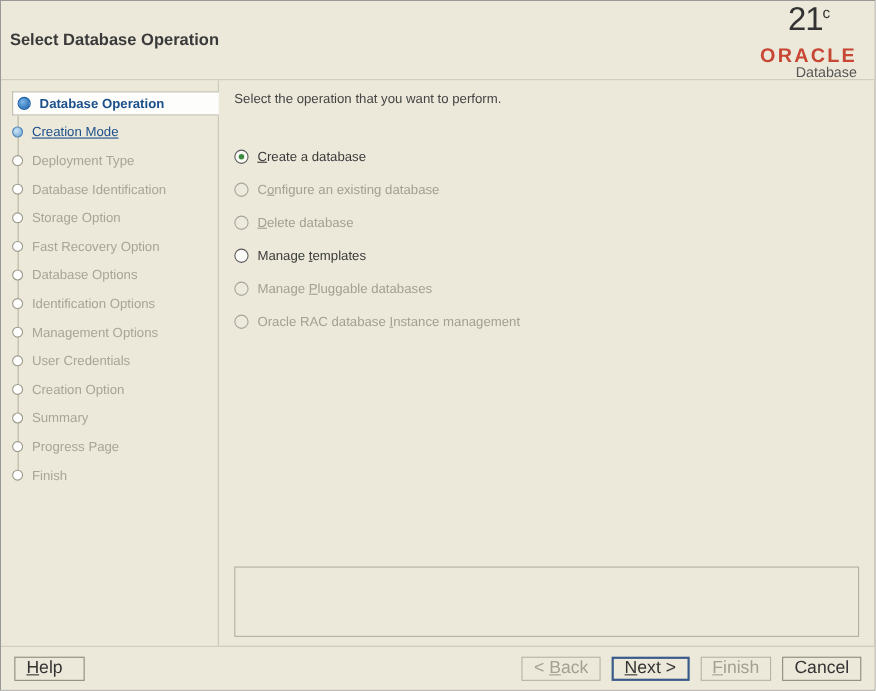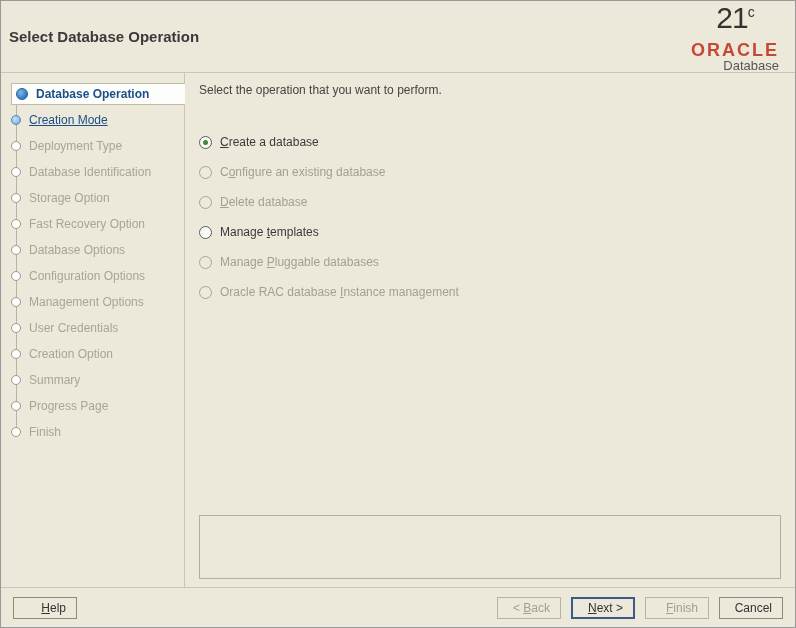--- a/index.html
+++ b/index.html
@@ -56,21 +56,21 @@
   .logo { display:flex; align-items:center; gap:6px;flex-direction:column;}
   .logo-21c { font-size:30px; font-weight:300; color:#333; letter-spacing:-1px;}
   .logo-21c sup { font-size:14px; vertical-align:super;}
   .logo-oracle { display:flex; flex-direction:column; line-height:1;}
   .logo-oracle-top { color:#c74634; font-size:18px; font-weight:bold; letter-spacing:2px;}
   .logo-oracle-bot { color:#555; font-size:13px; text-align:right;}
   .body {
     flex:1; display:flex; overflow:hidden;
   }
   .sidebar {
-    width: 184px;
+    width: 198px;
     background: #ece9da;
     border-right: 1px solid #c9c6b6;
     padding: 10px 0 0 0;
     position:relative;
   }
   .steps { list-style:none; padding-left:10px; position:relative;}
   .steps::before {
     content:"";
     position:absolute;
     left:15px; top:14px; bottom:10px;
@@ -138,22 +138,22 @@
     margin-top:auto;
   }
   .footer {
     height:40px; border-top:1px solid #c9c6b6;
     display:flex; align-items:center; padding:0 12px;
     background:#ece9da;
   }
   .btn {
     height:22px; min-width:64px;
     border:1px solid #8d8a7a; background:#ece9da;
-    font-size:12px; color:#333;
-    display:flex;align-items:center;justify-content:flex-end;
+    font-size:16px; color:#333;
+    display:flex;align-items:center;justify-content:flex-start;
     padding:0 10px;
   }
   .btn.disabled { color:#a49f90; border-color:#b6b3a3;}
   .btn.primary { border:2px solid #3a5a8a; }
   .footer-left{ }
   .footer-right{ margin-left:auto; display:flex; gap:10px;}
   .help-u{ text-decoration:underline;}
 </style>
 </head>
 <body>
@@ -198,21 +198,21 @@
           <li class="step ">
             <span class="step-dot"></span>
             <span class="step-label">Fast Recovery Option</span>
           </li>
           <li class="step ">
             <span class="step-dot"></span>
             <span class="step-label">Database Options</span>
           </li>
           <li class="step ">
             <span class="step-dot"></span>
-            <span class="step-label">Configuration Options</span>
+            <span class="step-label">Identification Options</span>
           </li>
           <li class="step ">
             <span class="step-dot"></span>
             <span class="step-label">Management Options</span>
           </li>
           <li class="step ">
             <span class="step-dot"></span>
             <span class="step-label">User Credentials</span>
           </li>
           <li class="step ">

